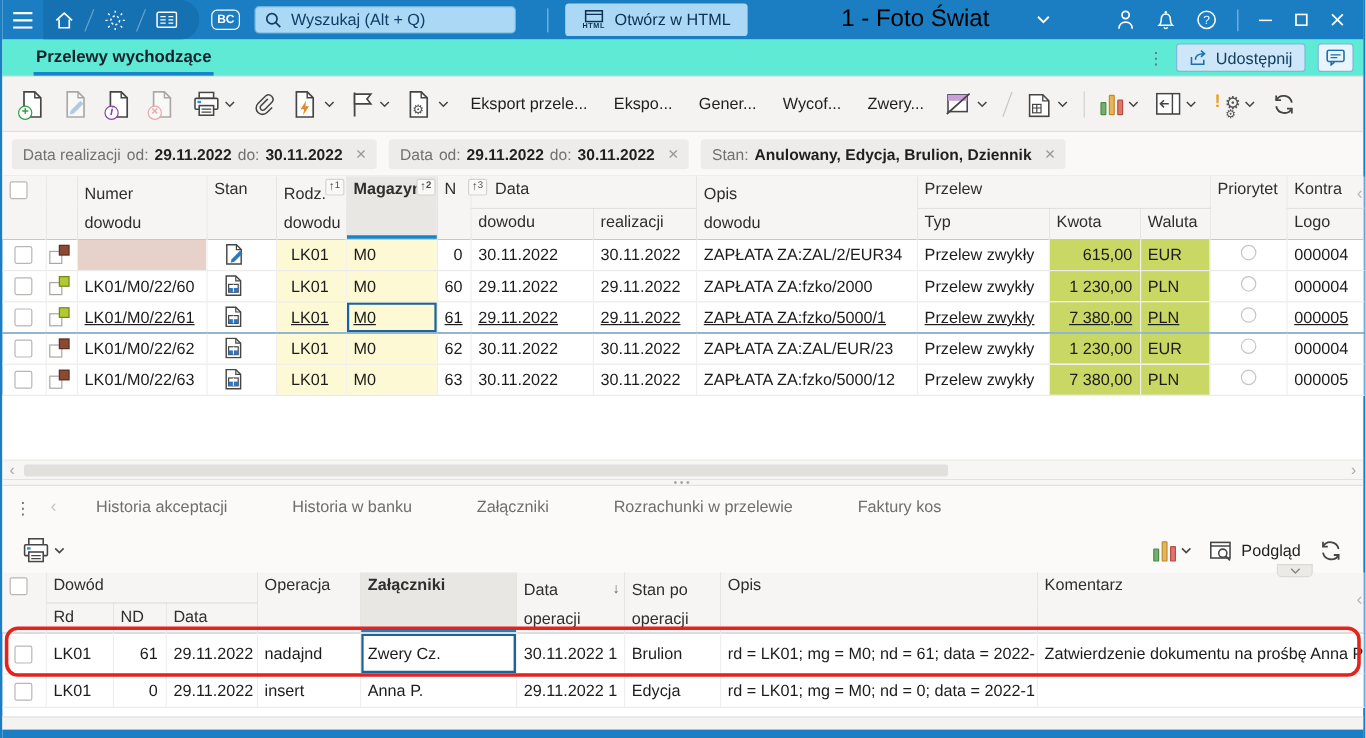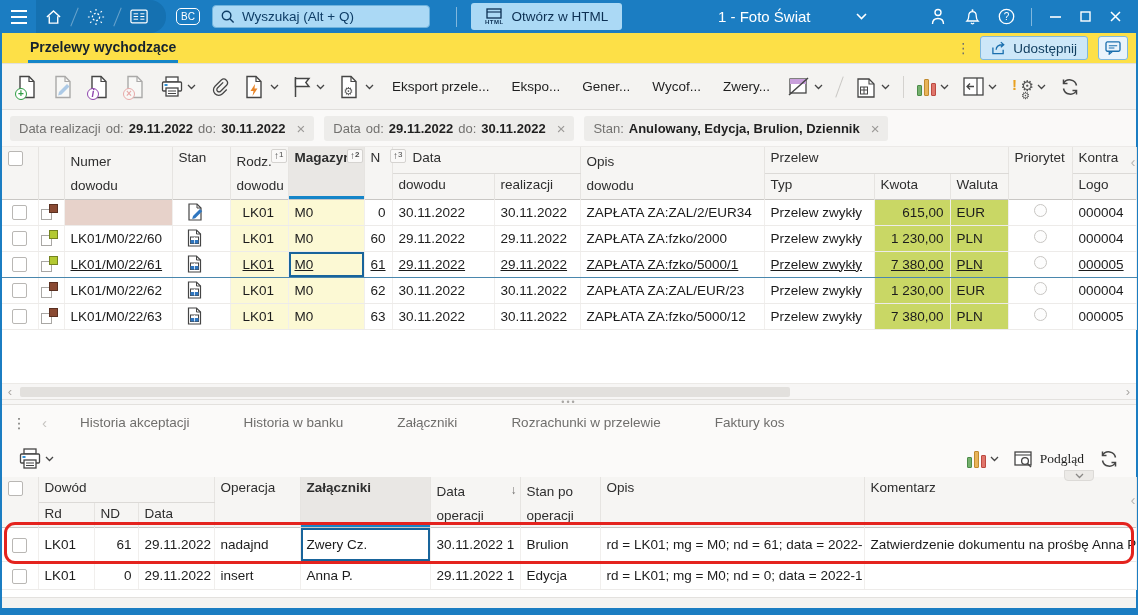--- a/index.html
+++ b/index.html
@@ -5,35 +5,35 @@
   * { box-sizing: border-box; margin: 0; padding: 0; }
   html,body { width:1138px; height:615px; overflow:hidden; font-family:"Liberation Sans",sans-serif; }
   .window { width:1138px; height:615px; display:flex; flex-direction:column;
             border-left:2px solid #1b7dc2; border-right:2px solid #1b7dc2; background:#fff; }
 
   
   .titlebar { height:33px; background:#1b7dc2; display:flex; align-items:center; color:#fff; flex:none; padding:0 6px 0 0; }
   .tb-btn { width:34px; height:33px; display:flex; align-items:center; justify-content:center; cursor:pointer; flex:none; }
   .module-seg { display:flex; align-items:center; height:33px; background:#1571b1; border-radius:0 16px 16px 0; padding-right:10px; flex:none; }
   .slash { width:1px; height:20px; background:rgba(255,255,255,.35); transform:rotate(22deg); margin:0 4px; }
-  .bc-badge { border:1.6px solid #fff; border-radius:5px; font-size:10px; font-weight:normal; padding:2px 4px; margin-left:10px; }
+  .bc-badge { border:1.6px solid #fff; border-radius:5px; font-size:10px; font-weight:bold; padding:2px 4px; margin-left:10px; }
   .searchbox { margin-left:12px; width:218px; height:23px; background:#abd9f5; border:1px solid #6fb3dd; border-radius:4px;
                display:flex; align-items:center; gap:7px; padding:0 8px; color:#0e3d66; font-size:13.5px; flex:none; }
   .tb-sep { width:1px; height:20px; background:rgba(255,255,255,.45); margin:0 14px 0 26px; }
   .html-btn { height:27px; background:#abd9f5; border-radius:3px; display:flex; align-items:center; gap:8px;
               padding:0 14px; color:#0c2f52; font-size:13.5px; cursor:pointer; flex:none; }
   .html-ic { display:flex; flex-direction:column; align-items:center; line-height:1; }
   .html-ic b { font-size:6px; letter-spacing:.5px; color:#0c2f52; }
-  .wtitle { font-size:15px; color:#ffffff; white-space:nowrap; }
+  .wtitle { font-size:20px; color:#000000; white-space:nowrap; }
   .spc1 { flex:1.25; } .spc2 { flex:0.55; } .spc3 { flex:0.45; }
   .winctl { width:30px; height:33px; display:flex; align-items:center; justify-content:center; font-size:15px; cursor:pointer; }
   .ctl-sep { width:1px; height:18px; background:rgba(255,255,255,.45); margin:0 8px; }
 
   
-  .tabstrip { height:31px; background:#fde047; border-bottom:1px solid #e2e0dd; display:flex; align-items:stretch; flex:none; padding:0 8px 0 0; }
+  .tabstrip { height:31px; background:#5eead4; border-bottom:1px solid #e2e0dd; display:flex; align-items:stretch; flex:none; padding:0 8px 0 0; }
   .pagetab { margin-left:26px; display:flex; align-items:center; font-size:14px; font-weight:bold; color:#15222e;
              border-bottom:3px solid #1585c8; padding:0 2px; cursor:pointer; }
   .ts-spacer { flex:1; }
   .kebab { color:#6f6e6c; font-size:14px; display:flex; align-items:center; padding:0 10px; cursor:pointer; }
   .sharebtn { align-self:center; height:24px; display:flex; align-items:center; gap:7px; background:#cde7f8;
               border:1px solid #7fb8de; border-radius:3px; padding:0 10px; color:#123f61; font-size:13.5px; cursor:pointer; }
   .chatbtn { align-self:center; margin-left:10px; width:30px; height:24px; display:flex; align-items:center; justify-content:center;
              background:#eaf4fc; border:1px solid #7fb8de; border-radius:3px; cursor:pointer; }
 
   
@@ -631,21 +631,21 @@
       </div>
     <div class="dtab">
         <span>Rozrachunki w przelewie</span>
       </div>
     <div class="dtab" style="padding-right:4px;">
         <span>Faktury kos</span>
       </div>
 
   </div>
 
-  <div class="dtoolbar" style="position:relative;font-family:Liberation Serif, serif;">
+  <div class="dtoolbar" style="position:relative;">
     <div class="tbi">
       <svg width="22" height="21" viewBox="0 0 22 21">
           <rect x="5" y="1" width="12" height="5" stroke="#454545" fill="#fff" stroke-width="1.3"></rect>
           <rect x="1.5" y="6" width="19" height="9" rx="1" stroke="#454545" fill="#fff" stroke-width="1.3"></rect>
           <rect x="5" y="12" width="12" height="8" stroke="#454545" fill="#fff" stroke-width="1.3"></rect>
           <path d="M7 15h8M7 17.5h8" stroke="#454545" stroke-width="1"></path>
           <rect x="3.5" y="8" width="3" height="2" fill="#2f8fd4"></rect>
         </svg>
       <svg width="9" height="6" viewBox="0 0 9 6">
           <path d="M1 1l3.5 3.5L8 1" stroke="#454545" fill="none" stroke-width="1.3"></path>

